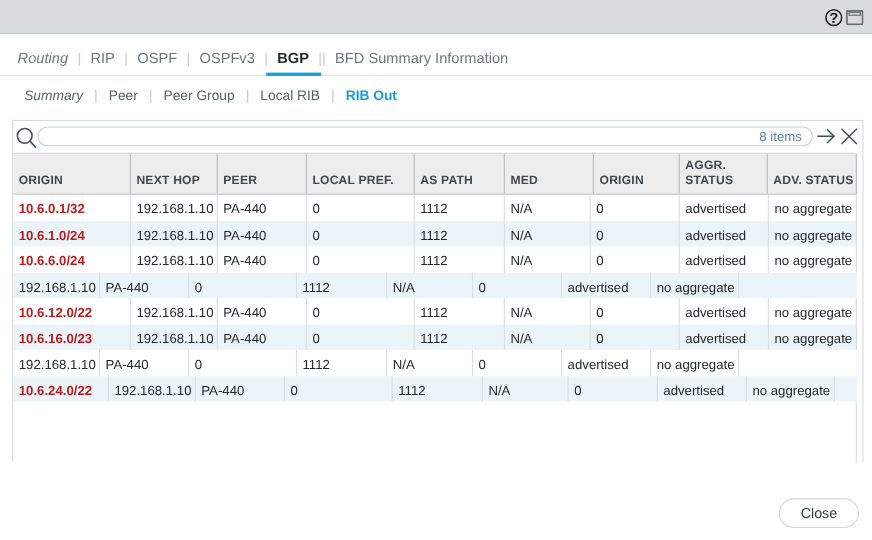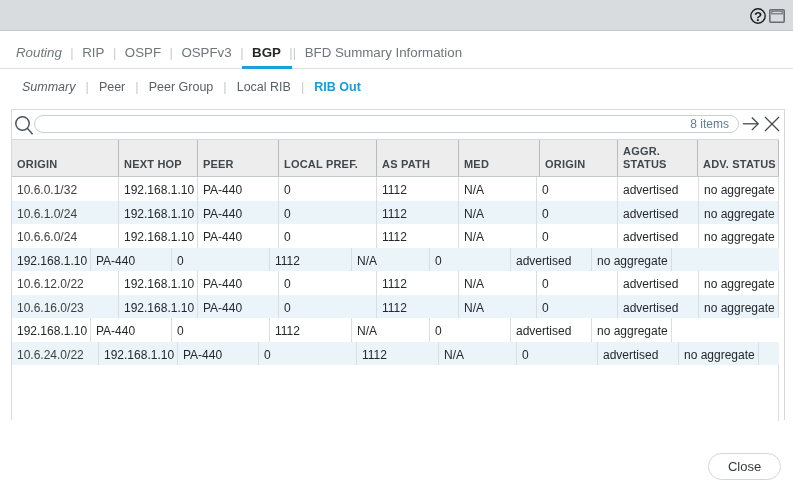--- a/index.html
+++ b/index.html
@@ -44,21 +44,21 @@
     background:#ededee; border-top:1px solid #d7dadc; border-bottom:1px solid #c3c8cb; display:flex; }
   .th { font-size:11px; font-weight:bold; color:#40474d; letter-spacing:.2px; line-height:12.5px;
     padding:0 0 6px 5px; border-right:1px solid #b6bbbe; display:flex; align-items:flex-end; }
   .th.last { }
 
   .tbody { position:absolute; left:0; top:67px; width:767px; }
   .tr { display:flex; height:23.5px; }
   .tr:nth-child(even) { background:#ebf4f9; }
   .td { font-size:12px; color:#24282c; padding-left:5px; padding-top:3px; border-right:1px solid #d9dee0;
     display:flex; align-items:center; overflow:hidden; white-space:nowrap; }
-  .td.link { color:#404040; }
+  .td.link { color:#b91c1c;font-weight:bold; }
 
   
   .closebtn { position:absolute; left:708px; top:453px; width:73px; height:27px;
     border:1px solid #d2d6d9; border-radius:13.5px; background:#fff;
     font-size:13px; color:#333a40; text-align:center; line-height:25px; }
 </style>
 </head>
 <body>
 <div class="titlebar">
   <svg class="icoHelp" width="16" height="16" viewBox="0 0 16 16">

